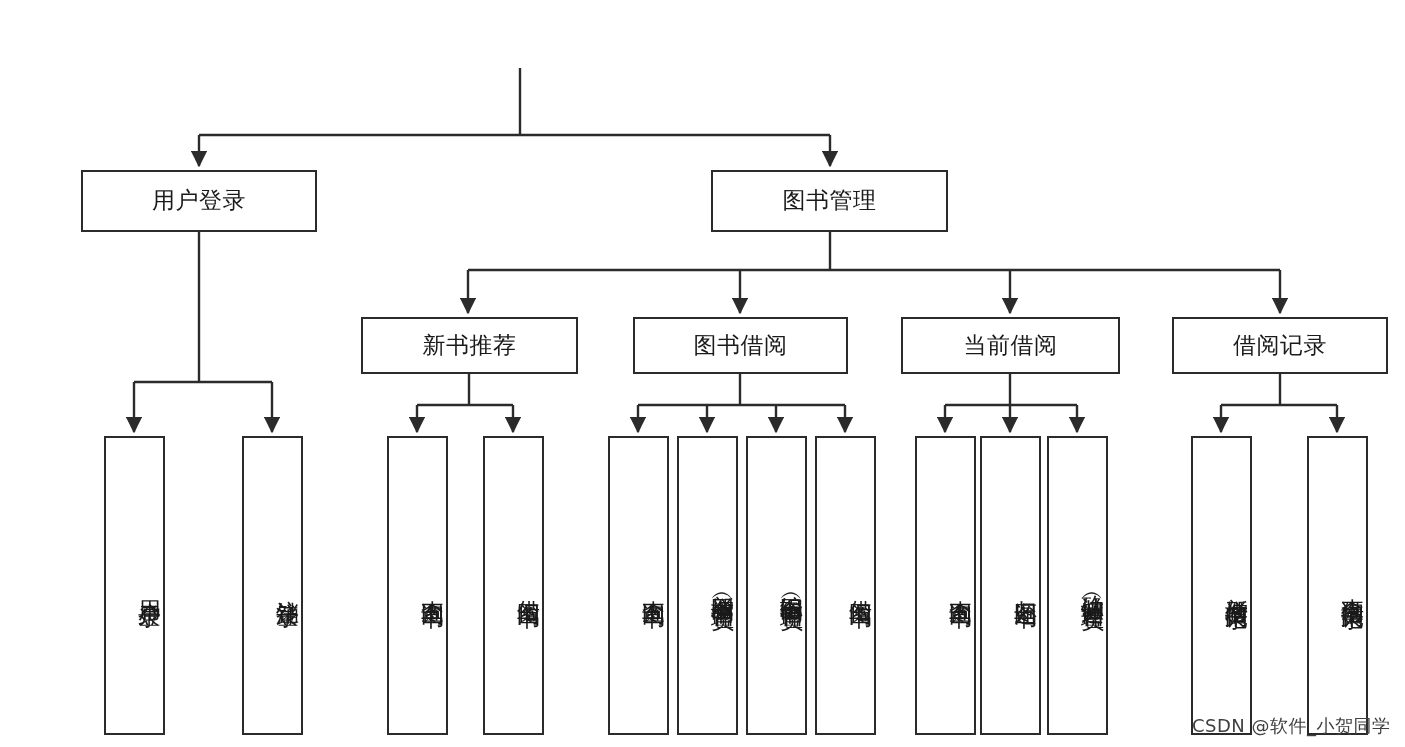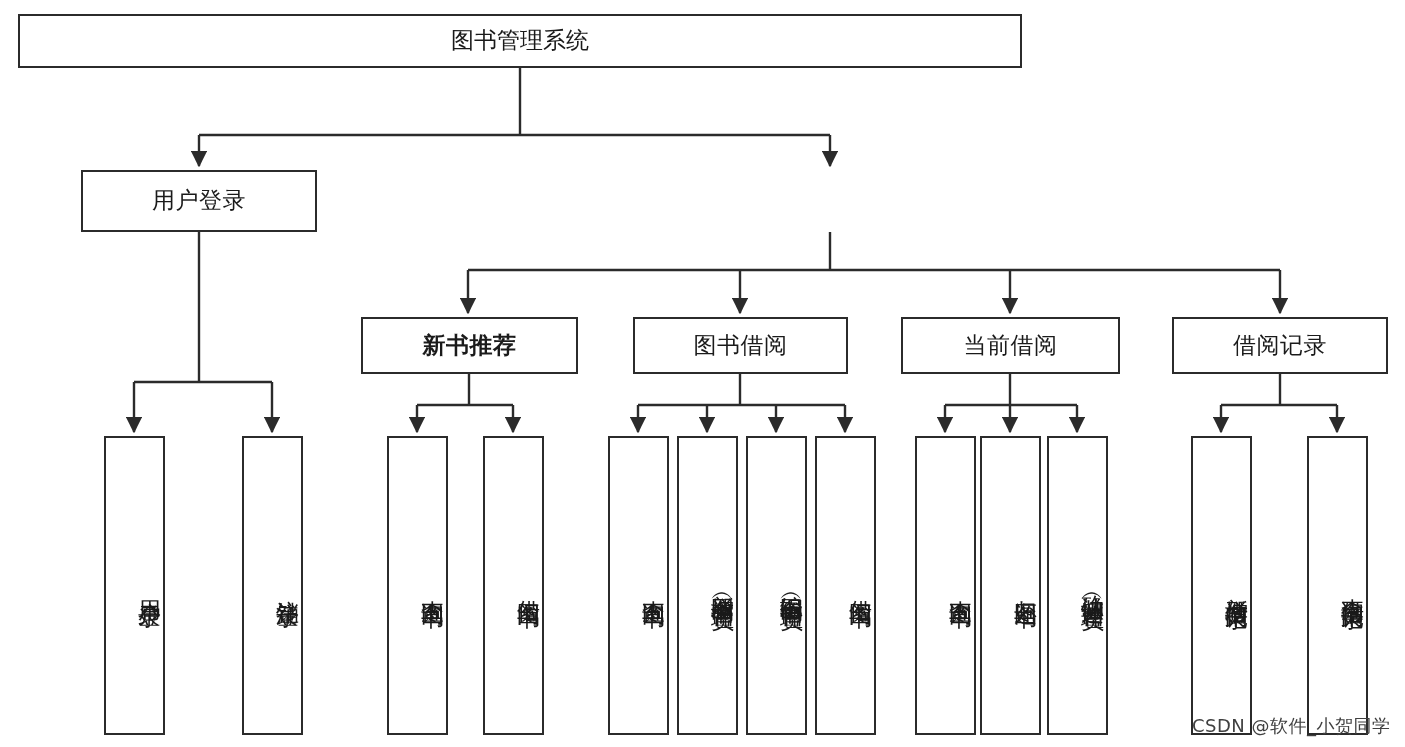--- a/index.html
+++ b/index.html
@@ -117,29 +117,29 @@
       <path d="M 1010 405 L 1010 432" marker-end="url(#arrow)"></path>
       <path d="M 1077 405 L 1077 432" marker-end="url(#arrow)"></path>
 
       <path d="M 1280 374 L 1280 405"></path>
       <path d="M 1221 405 L 1337 405"></path>
       <path d="M 1221 405 L 1221 432" marker-end="url(#arrow)"></path>
       <path d="M 1337 405 L 1337 432" marker-end="url(#arrow)"></path>
     </g>
   </svg>
 
-  <div class="node node-root" style="left:18px; top:14px; width:1004px; height:54px;">
-    <span>图书管理系统</span>
-  </div>
 
   <div class="node node-h" style="left:81px; top:170px; width:236px; height:62px;">
     <span>用户登录</span>
   </div>
+  <div class="node node-h" style="left:711px; top:170px; width:237px; height:62px;">
+    <span>图书管理</span>
+  </div>
 
-  <div class="node node-h" style="left:361px; top:317px; width:217px; height:57px;font-weight:bold;">
+  <div class="node node-h" style="left:361px; top:317px; width:217px; height:57px;">
     <span>新书推荐</span>
   </div>
   <div class="node node-h" style="left:633px; top:317px; width:215px; height:57px;">
     <span>图书借阅</span>
   </div>
   <div class="node node-h" style="left:901px; top:317px; width:219px; height:57px;">
     <span>当前借阅</span>
   </div>
   <div class="node node-h" style="left:1172px; top:317px; width:216px; height:57px;text-align:right;">
     <span>借阅记录</span>

